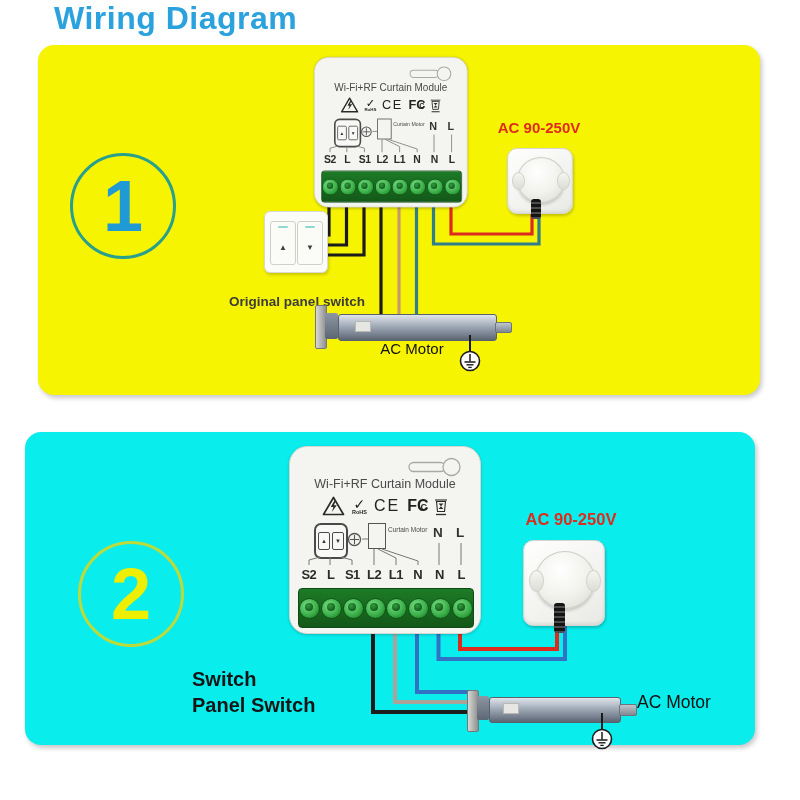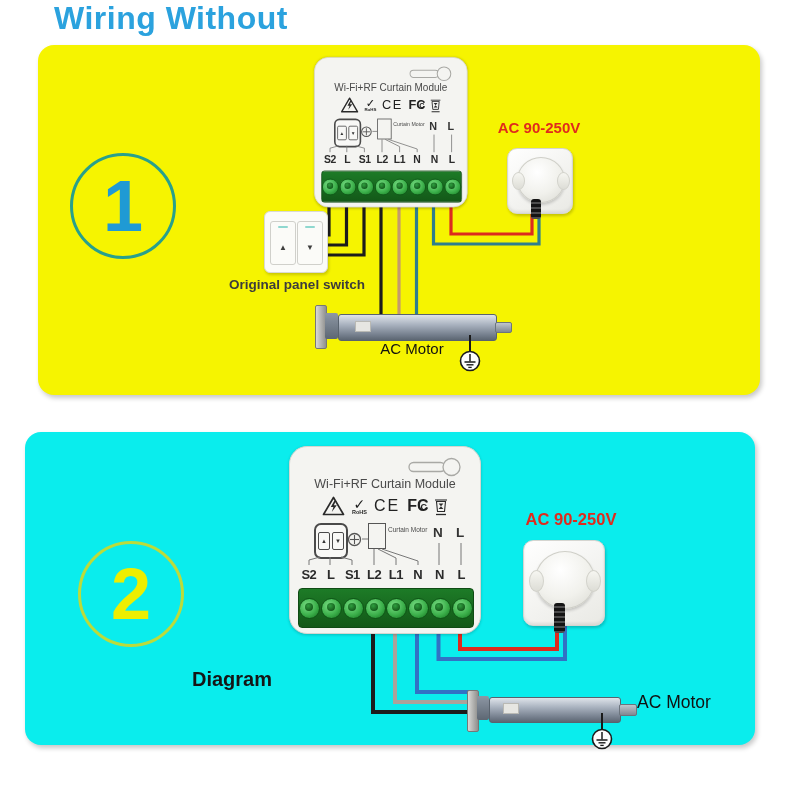--- a/index.html
+++ b/index.html
@@ -57,21 +57,21 @@
 
   
   .wswitch{position:absolute;left:264px;top:211px;width:62px;height:60px;background:#fbfbf8;
            border:1px solid #d9d9d4;border-radius:6px;box-shadow:1px 2px 3px rgba(0,0,0,.18);}
   .wbtn{position:absolute;top:9px;width:24px;height:42px;background:linear-gradient(#ffffff,#ececе8);
         background:linear-gradient(#ffffff,#ececе8);border:1px solid #d0d0cb;border-radius:3px;}
   .wbtn::before{content:"";position:absolute;left:50%;top:4px;width:10px;height:2px;margin-left:-5px;
         background:#8fd8cf;border-radius:1px;}
   .wbtn span{position:absolute;left:0;right:0;top:22px;text-align:center;font-size:8px;color:#3f3f3f;line-height:1;}
   .wb-up{left:5px;} .wb-dn{left:32px;}
-  .sw-label{position:absolute;left:212px;top:277px;width:170px;text-align:center;
+  .sw-label{position:absolute;left:212px;top:294px;width:170px;text-align:center;
             font-size:13.5px;font-weight:bold;color:#3c3c3c;}
 
   
   .socket{position:absolute;border-radius:10px;background:linear-gradient(145deg,#ffffff,#e9e9e4);
           border:1px solid #d5d5d0;box-shadow:inset 0 -2px 3px rgba(0,0,0,.08),1px 2px 3px rgba(0,0,0,.2);}
   .s1{left:507px;top:148px;width:64px;height:64px;}
   .s2{left:523px;top:540px;width:80px;height:84px;}
   .plug{position:absolute;border-radius:50%;border:1px solid #cfcfc8;
         background:radial-gradient(circle at 42% 32%,#ffffff 0%,#f1f1ec 55%,#d9d9d2 100%);
         box-shadow:0 2px 3px rgba(0,0,0,.18);}
@@ -118,21 +118,21 @@
   .gsym{position:absolute;}
   .g1{left:458px;top:335px;} .g2{left:590px;top:713px;}
 
   .caption{position:absolute;left:192px;top:666px;font-size:20px;font-weight:bold;color:#151515;line-height:1.3;}
 </style>
 </head>
 <body>
 
 <div class="stage">
 
-  <h1 class="page-title">Wiring Without</h1>
+  <h1 class="page-title">Wiring Diagram</h1>
 
   <div class="panel p1"></div>
   <div class="panel p2"></div>
 
   <div class="badge b1">1</div>
   <div class="badge b2">2</div>
 
   <svg class="wires" width="800" height="800" viewBox="0 0 800 800">
 
     <path d="M329 196 V235 H316" stroke="#1C1C1C" stroke-width="3.2"></path>
@@ -338,21 +338,22 @@
     <line x1="10.3" y1="32.4" x2="13.7" y2="32.4" stroke="#1a1a1a" stroke-width="1.3"></line>
   </svg>
 
   <div class="v-label v2">AC 90-250V</div>
   <div class="socket s2">
     <div class="plug"></div>
     <div class="cord"></div>
   </div>
 
   <div class="caption">
-    <div>Diagram</div>
+    <div>Switch</div>
+    <div>Panel Switch</div>
   </div>
 
   <div class="motor motor2">
     <div class="mo-plate"></div>
     <div class="mo-cap"></div>
     <div class="mo-body"></div>
     <div class="mo-shaft"></div>
     <div class="mo-tag"></div>
   </div>
   <div class="mlabel ml2">AC Motor</div>

